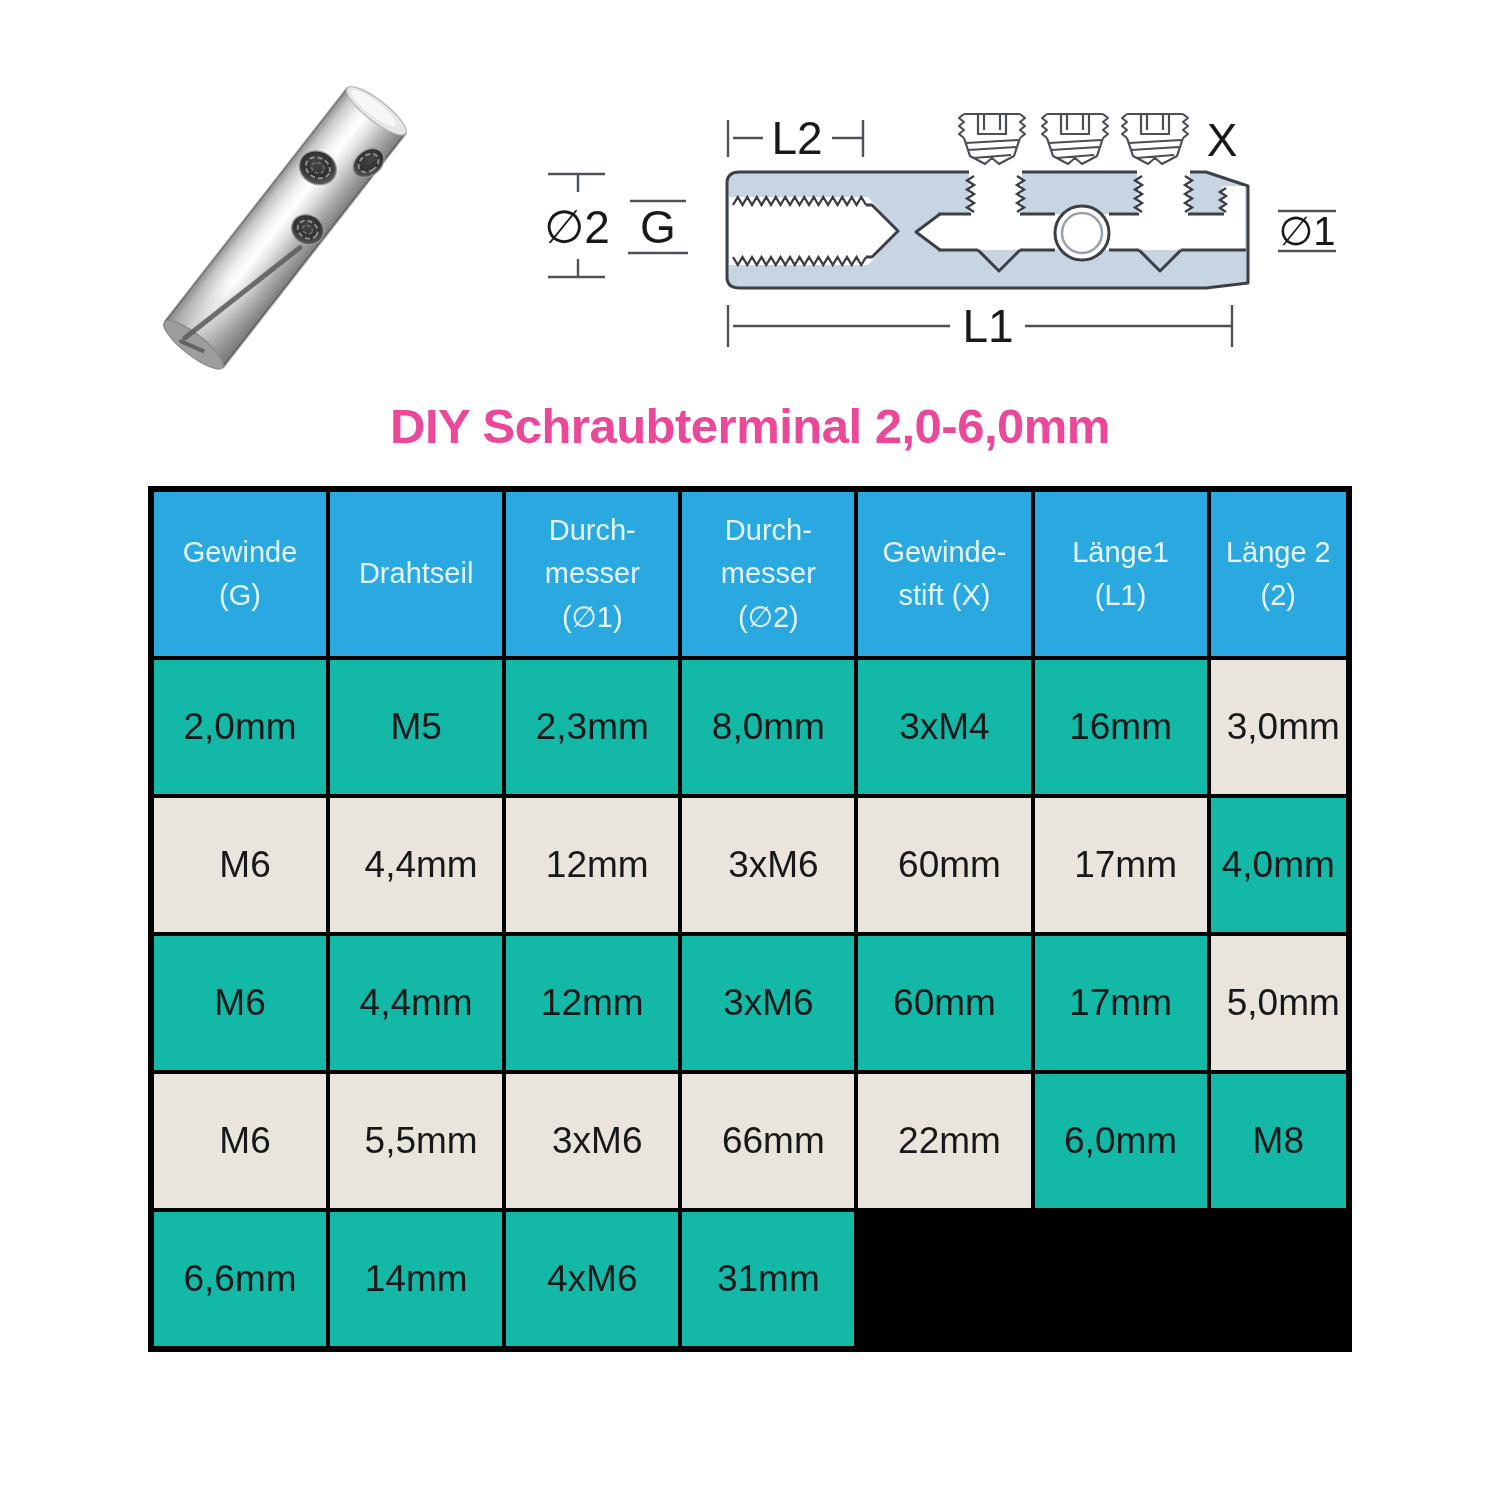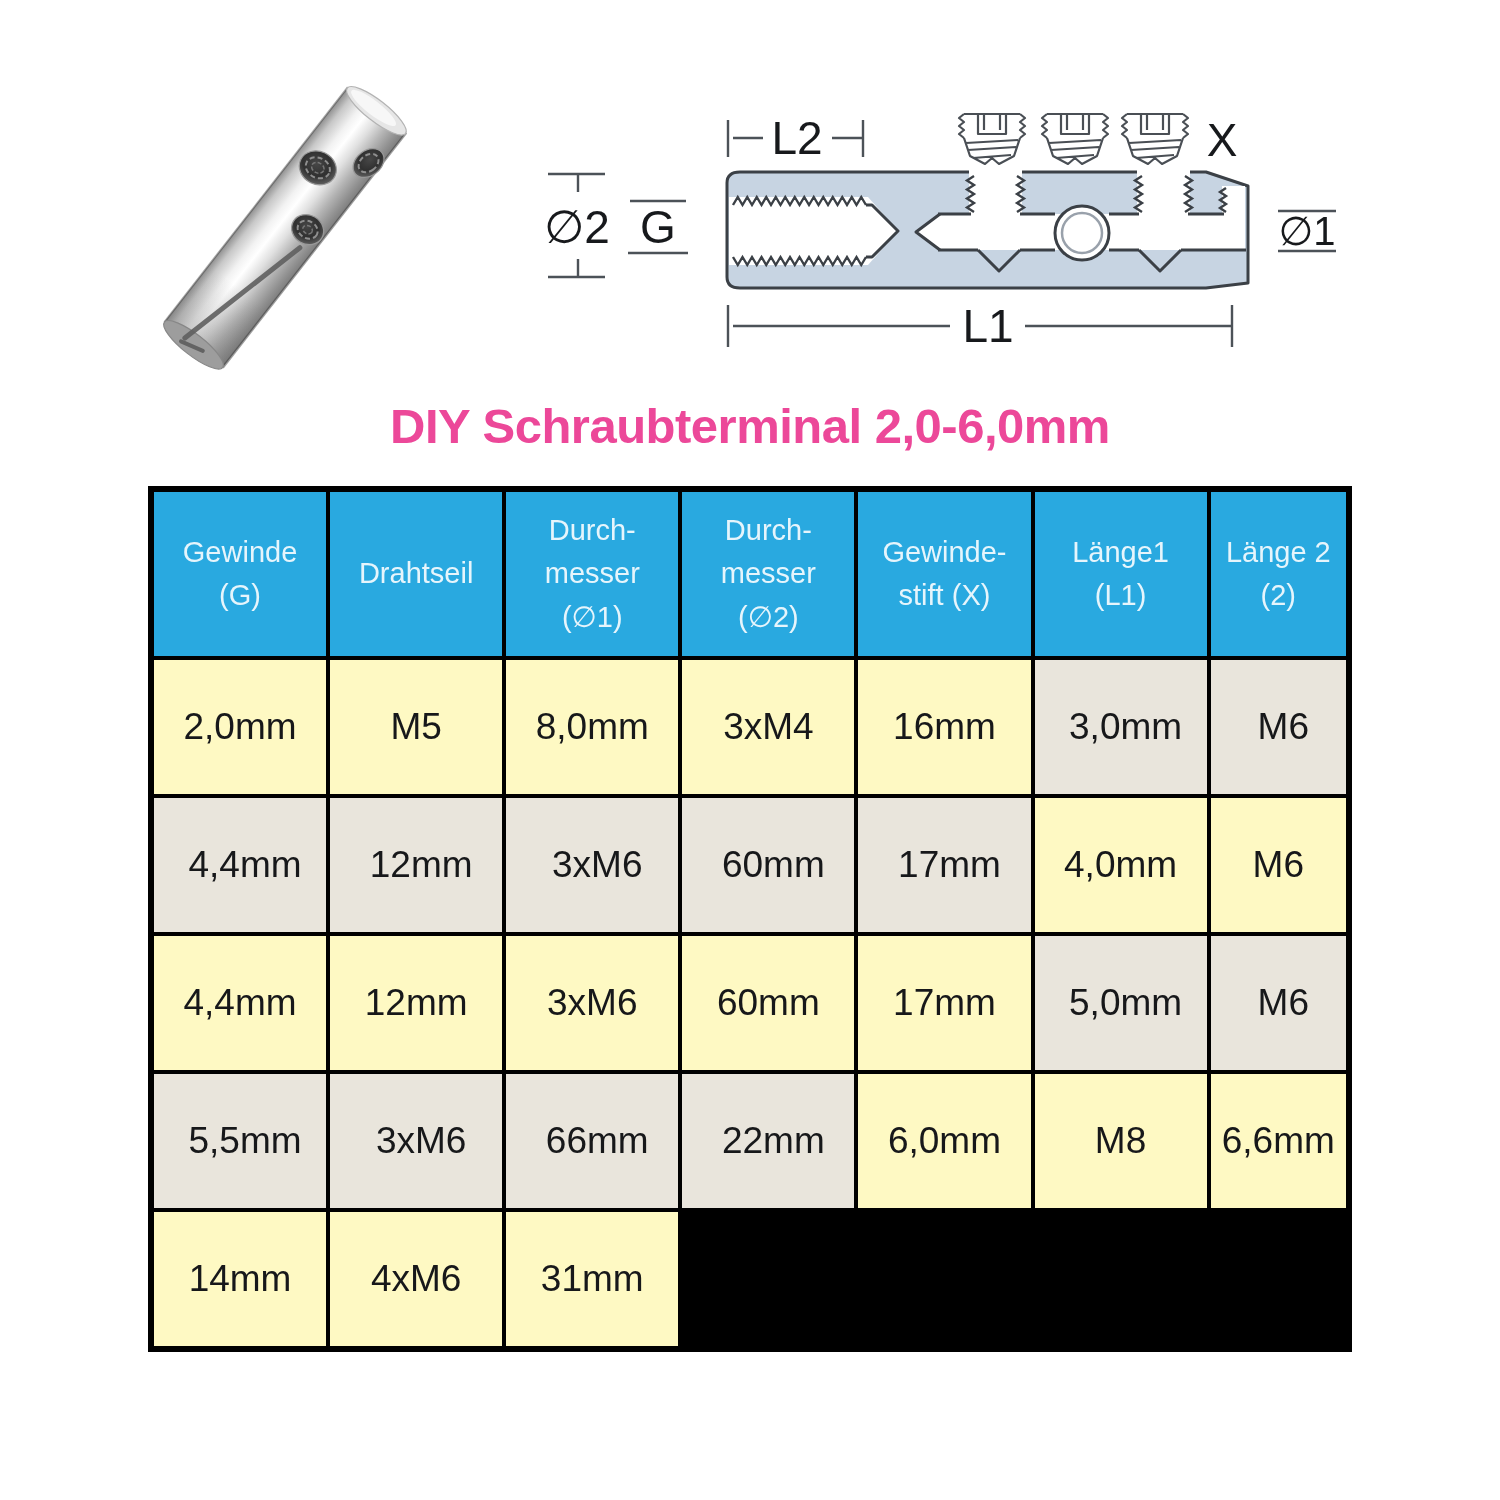--- a/index.html
+++ b/index.html
@@ -30,21 +30,21 @@
     grid-template-columns:178fr 178fr 178fr 178fr 178fr 178fr 140fr;
     grid-template-rows:164px 134px 134px 134px 134px 134px;
     gap:4px;
   }
   .th{
     background:var(--header-bg);color:var(--header-fg);
     display:flex;align-items:center;justify-content:center;
     text-align:center;white-space:pre-line;font-size:29px;line-height:1.5;
   }
   .td{
-    background:#fef9c3;color:#17181a;display:flex;align-items:center;justify-content:center;
+    background:#14b8a6;color:#17181a;display:flex;align-items:center;justify-content:center;
     font-size:37px;
   }
   .td.alt{background:var(--alt-bg);padding-left:10px;}
 </style>
 </head>
 <body>
 
 <svg class="photo" viewBox="0 0 310 330" xmlns="http://www.w3.org/2000/svg">
   <defs>
     <linearGradient id="metal" gradientUnits="userSpaceOnUse" x1="-37" y1="0" x2="37" y2="0">
@@ -166,20 +166,21 @@
 messer
 (∅2)</div>
     <div class="th">Gewinde-
 stift (X)</div>
     <div class="th">Länge1
 (L1)</div>
     <div class="th">Länge 2
 (2)</div>
     <div class="td">2,0mm</div>
     <div class="td">M5</div>
+    <div class="td">2,3mm</div>
     <div class="td">8,0mm</div>
     <div class="td">3xM4</div>
     <div class="td">16mm</div>
     <div class="td alt">3,0mm</div>
     <div class="td alt">M6</div>
     <div class="td alt">4,4mm</div>
     <div class="td alt">12mm</div>
     <div class="td alt">3xM6</div>
     <div class="td alt">60mm</div>
     <div class="td alt">17mm</div>

